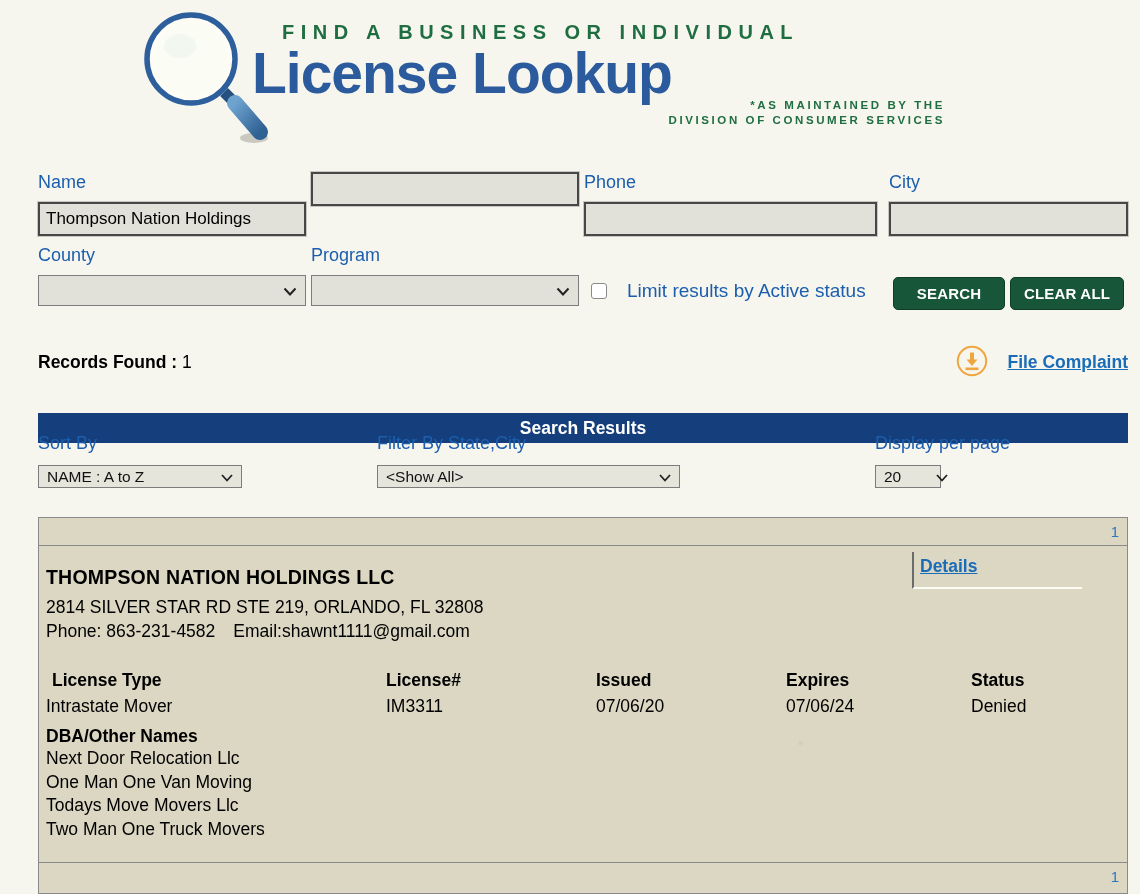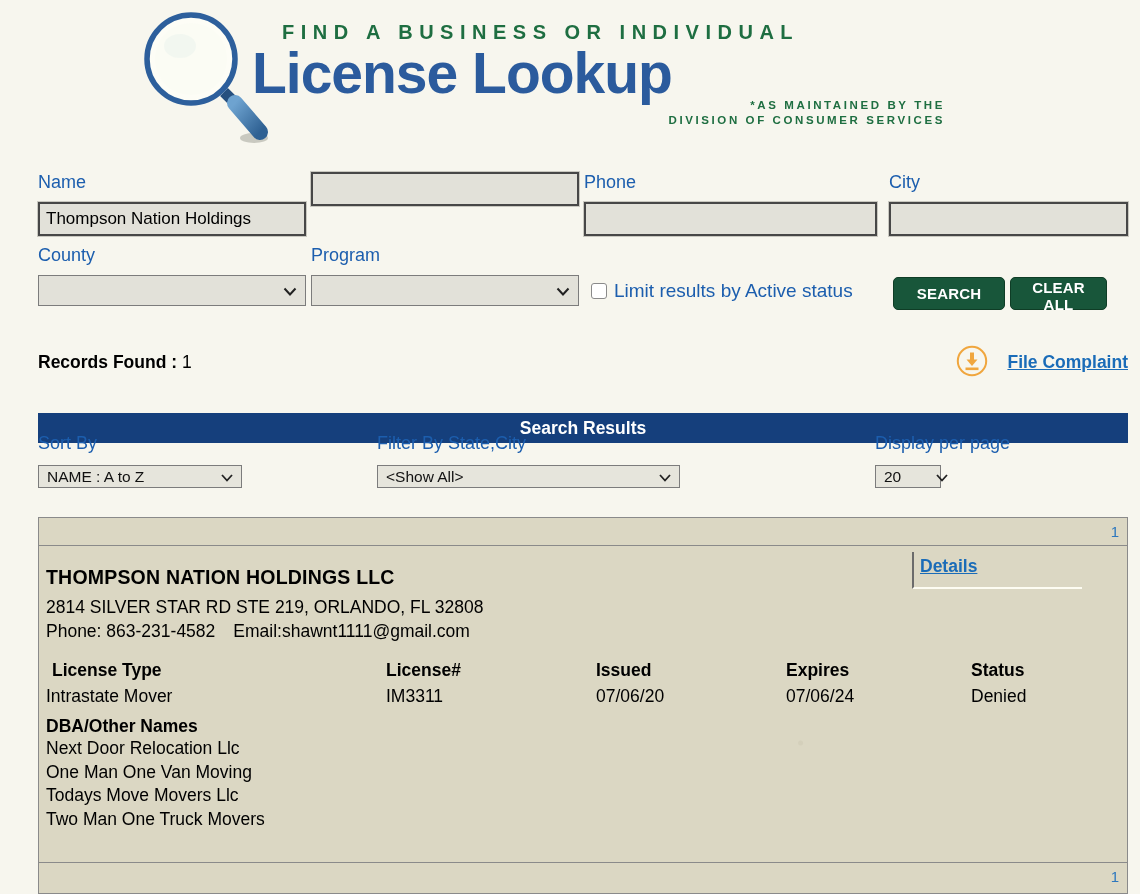--- a/index.html
+++ b/index.html
@@ -45,35 +45,35 @@
   }
   .sel{
     box-sizing:border-box; background:var(--input_bg,#e2e1d9);
     border:1px solid #7c7c7c; display:flex; align-items:center;
     justify-content:space-between; padding:0 8px; cursor:default;
     font-size:16px; color:#111;
   }
   .sel-big{width:100%; height:31px;}
   .chk-row{
     position:absolute; left:591px; top:280px;
-    display:flex; align-items:center; gap:7px;
+    display:flex; align-items:center; gap:20px;
   }
   .chk{
     width:16px; height:16px; background:#fff; border:1px solid #8a8a8a;
     border-radius:3px; box-sizing:border-box;
   }
   .chk-label{font-size:19px; color:var(--label_blue,#1c5eae); white-space:nowrap;}
   .grn-btn{
     position:absolute; height:33px; border:1px solid #0f3d26; border-radius:5px;
     background:var(--button_green,#18563a); color:#fff; font-weight:bold;
     font-size:15px; font-family:"Liberation Sans",sans-serif;
     letter-spacing:0.2px; cursor:pointer;
   }
   .btn-search{left:893px; top:277px; width:112px;}
-  .btn-clear {left:1010px; top:277px; width:97px;}
+  .btn-clear {left:1010px; top:277px; width:114px;}
   
   .records{position:absolute; left:38px; top:352px; font-size:17.5px; white-space:nowrap;}
   .records b{font-weight:bold;}
   .download{position:absolute; left:956px; top:345px; width:32px; height:32px; cursor:pointer;}
   .file-complaint{
     position:absolute; right:12px; top:352px; font-size:17.5px; font-weight:bold;
     color:var(--link_blue,#1a6cb8); text-decoration:underline; white-space:nowrap; cursor:pointer;
   }
   
   .results-bar{
@@ -112,21 +112,21 @@
     position:absolute; left:873px; top:6px; width:162px;
     border-left:2px solid #6b6b6b; border-bottom:2px solid #fdfcf2;
     padding:4px 0 10px 6px;
   }
   .details-link{
     color:var(--link_blue,#1a6cb8); font-weight:bold; font-size:17.5px;
     text-decoration:underline; cursor:pointer;
   }
   .lic-grid{
     display:grid; grid-template-columns:340px 210px 190px 185px auto;
-    margin-top:14px;
+    margin-top:24px;
   }
   .lic-grid .hd{font-weight:bold; line-height:27px;}
   .lic-grid .vl{line-height:24px;}
   .lic-grid .c0{padding-left:6px;}
   .dba-label{font-weight:bold; margin-top:7px; line-height:22px;}
   .dba-name{line-height:23.5px;}
   .panel-bottom{
     position:absolute; left:0; right:0; bottom:0; height:31px;
     border-top:1px solid #8a8a8a; box-sizing:border-box;
     text-align:right; padding-right:8px; line-height:28px;

